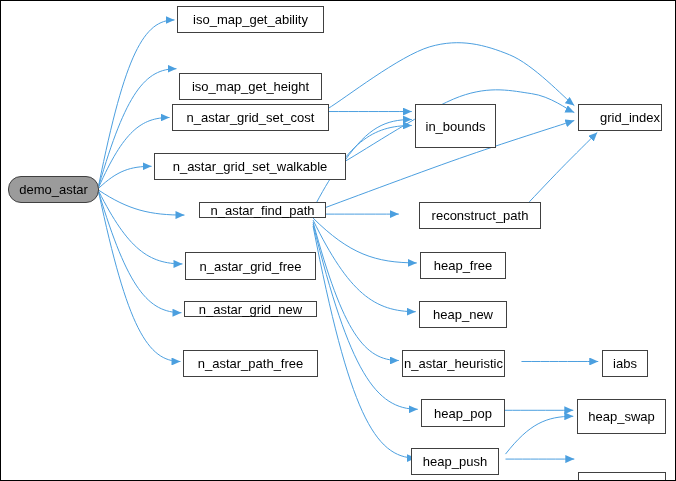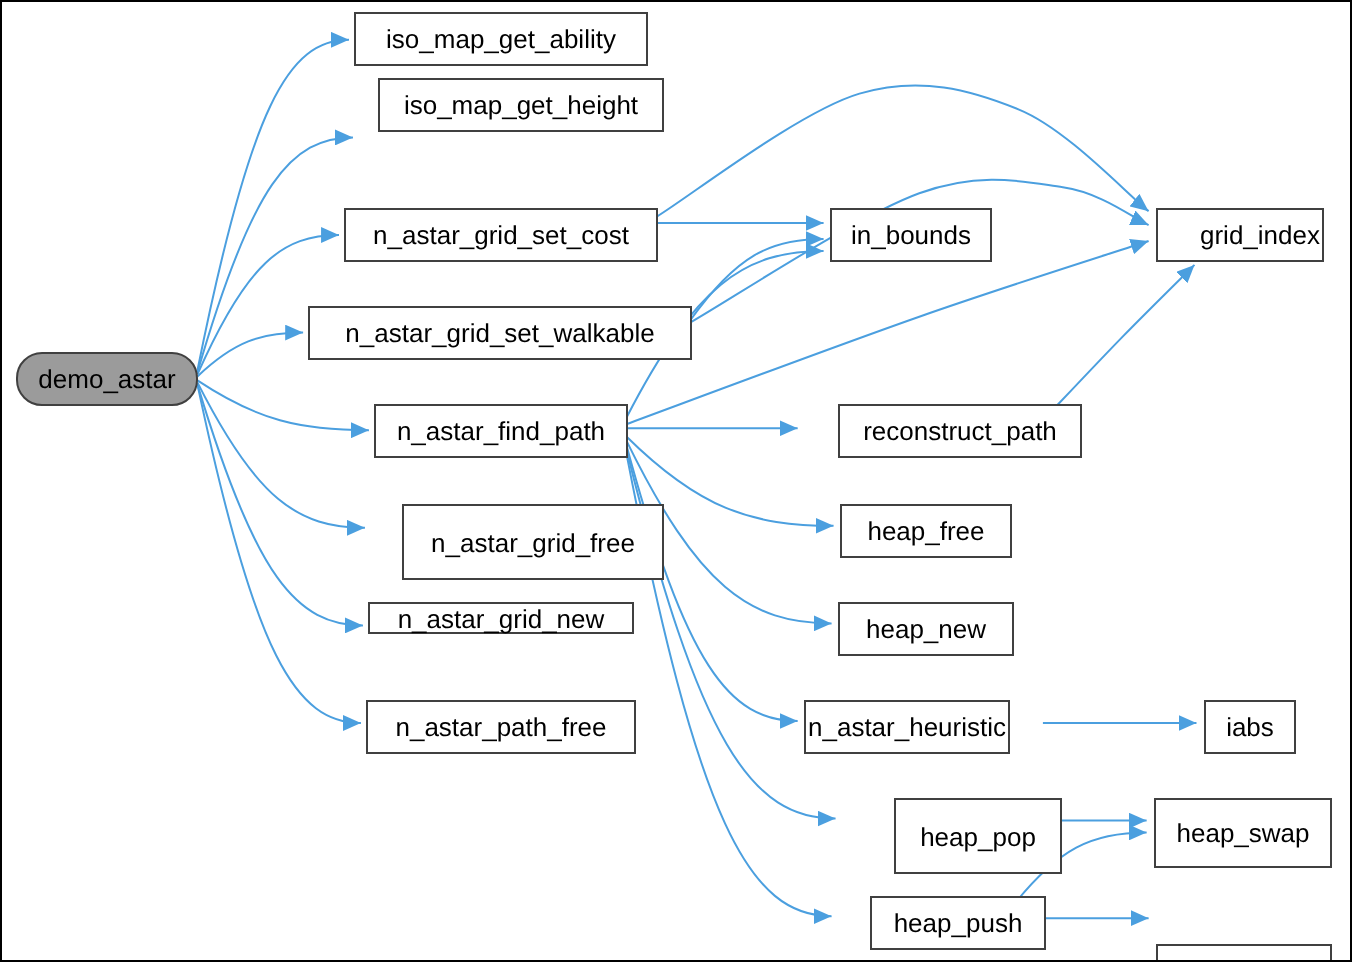--- a/index.html
+++ b/index.html
@@ -86,68 +86,68 @@
         <path d="M506,460 C530.15,460 547.4,460 575,460" class="edge" marker-end="url(#arrowhead)"></path>
       </g>
   </svg>
   <div id="node-layer">
       <div class="node highlight" style="left: 7px; top: 175px; width: 91px; height: 27px;">
         <span>demo_astar</span>
       </div>
       <div class="node" style="left: 176px; top: 5px; width: 147px; height: 27px;">
         <span>iso_map_get_ability</span>
       </div>
-      <div class="node" style="left: 178px; top: 38px; width: 143px; height: 27px; margin-left: 10px;">
+      <div class="node" style="left: 178px; top: 72px; width: 143px; height: 27px;">
         <span>iso_map_get_height</span>
       </div>
       <div class="node" style="left: 171px; top: 103px; width: 157px; height: 27px;">
         <span>n_astar_grid_set_cost</span>
       </div>
       <div class="node" style="left: 153px; top: 152px; width: 192px; height: 27px;">
         <span>n_astar_grid_set_walkable</span>
       </div>
-      <div class="node" style="left: 186px; top: 201px; width: 127px; height: 27px;">
+      <div class="node" style="left: 198px; top: 201px; width: 127px; height: 16px;">
         <span>n_astar_find_path</span>
       </div>
-      <div class="node" style="left: 184px; top: 251px; width: 131px; height: 38px; margin-left: 16px;">
+      <div class="node" style="left: 184px; top: 251px; width: 131px; height: 28px;">
         <span>n_astar_grid_free</span>
       </div>
       <div class="node" style="left: 183px; top: 300px; width: 133px; height: 16px;">
         <span>n_astar_grid_new</span>
       </div>
       <div class="node" style="left: 182px; top: 349px; width: 135px; height: 27px;">
         <span>n_astar_path_free</span>
       </div>
-      <div class="node" style="left: 414px; top: 103px; width: 81px; height: 27px;">
+      <div class="node" style="left: 414px; top: 103px; width: 81px; height: 44px;">
         <span>in_bounds</span>
       </div>
       <div class="node" style="left: 577px; top: 103px; width: 84px; height: 27px; padding-left: 20px;">
         <span>grid_index</span>
       </div>
       <div class="node" style="left: 418px; top: 201px; width: 122px; height: 27px;">
         <span>reconstruct_path</span>
       </div>
       <div class="node" style="left: 419px; top: 251px; width: 86px; height: 27px;">
         <span>heap_free</span>
       </div>
       <div class="node" style="left: 418px; top: 300px; width: 88px; height: 27px;">
         <span>heap_new</span>
       </div>
       <div class="node" style="left: 401px; top: 349px; width: 103px; height: 27px;">
         <span>n_astar_heuristic</span>
       </div>
       <div class="node" style="left: 601px; top: 349px; width: 46px; height: 27px;">
         <span>iabs</span>
       </div>
-      <div class="node" style="left: 420px; top: 398px; width: 84px; height: 38px; margin-left: 26px;">
+      <div class="node" style="left: 420px; top: 398px; width: 84px; height: 28px;">
         <span>heap_pop</span>
       </div>
       <div class="node" style="left: 576px; top: 398px; width: 89px; height: 35px;">
         <span>heap_swap</span>
       </div>
-      <div class="node" style="left: 434px; top: 447px; width: 88px; height: 27px;">
+      <div class="node" style="left: 410px; top: 447px; width: 88px; height: 27px;">
         <span>heap_push</span>
       </div>
       <div class="node" style="left: 577px; top: 447px; width: 88px; height: 27px; margin-top: 24px;">
         <span>heap_grow</span>
       </div>
     </div>
 </div>
 
 </body></html>

